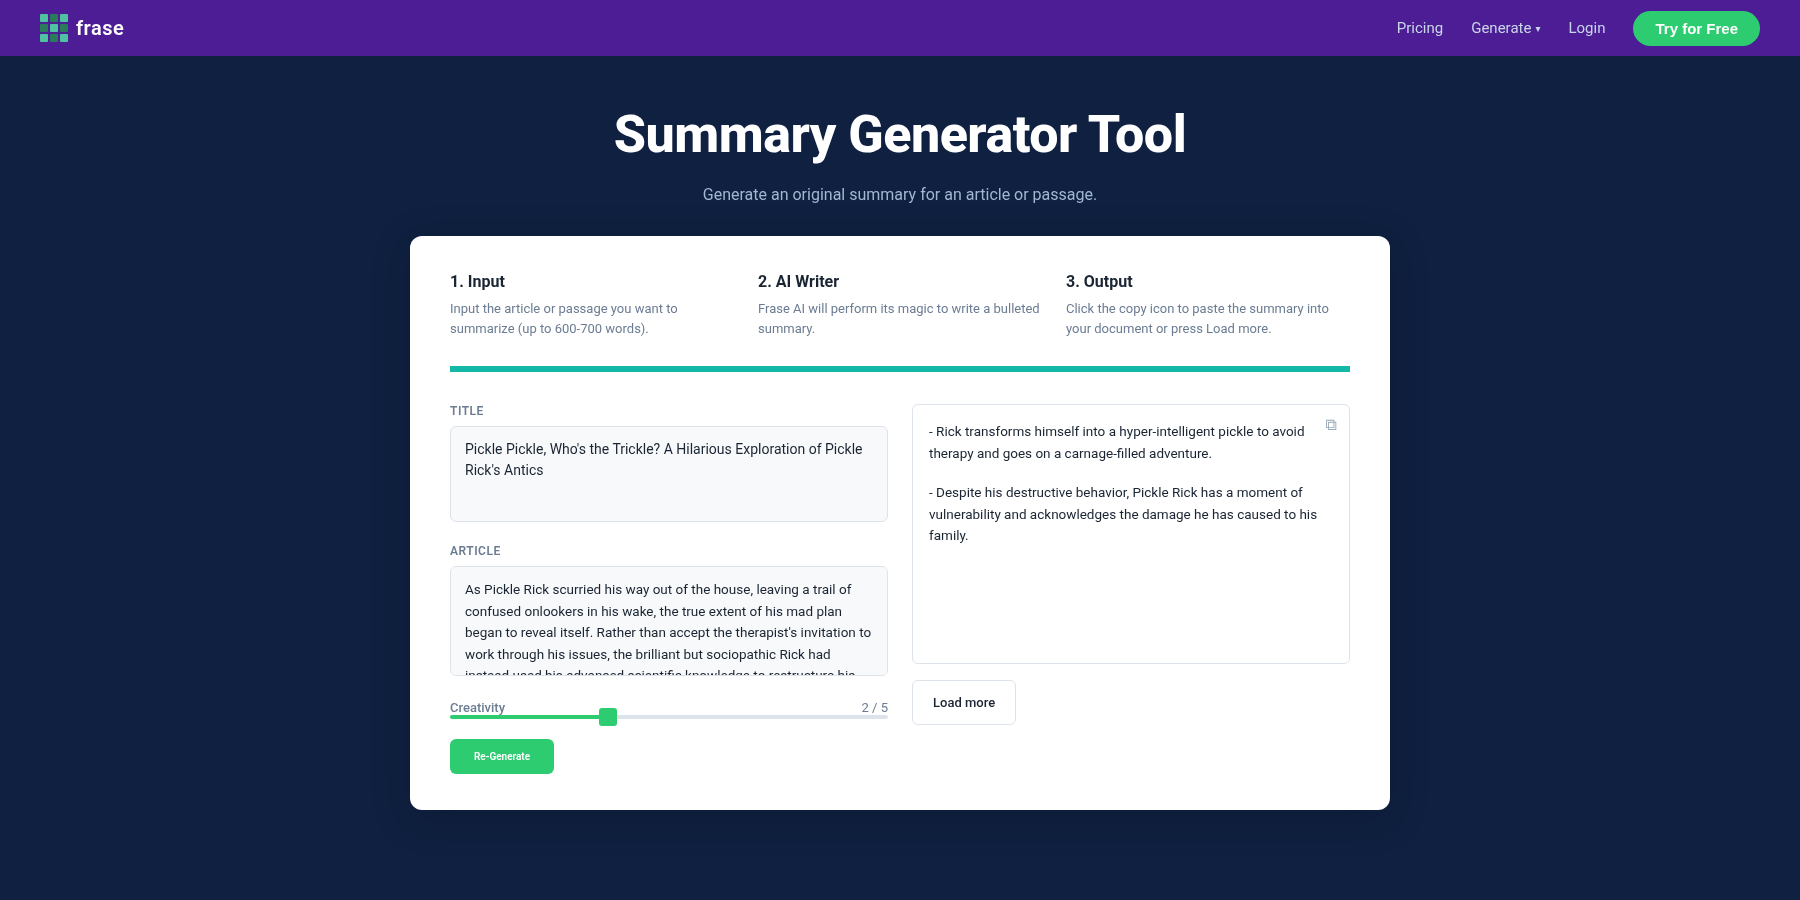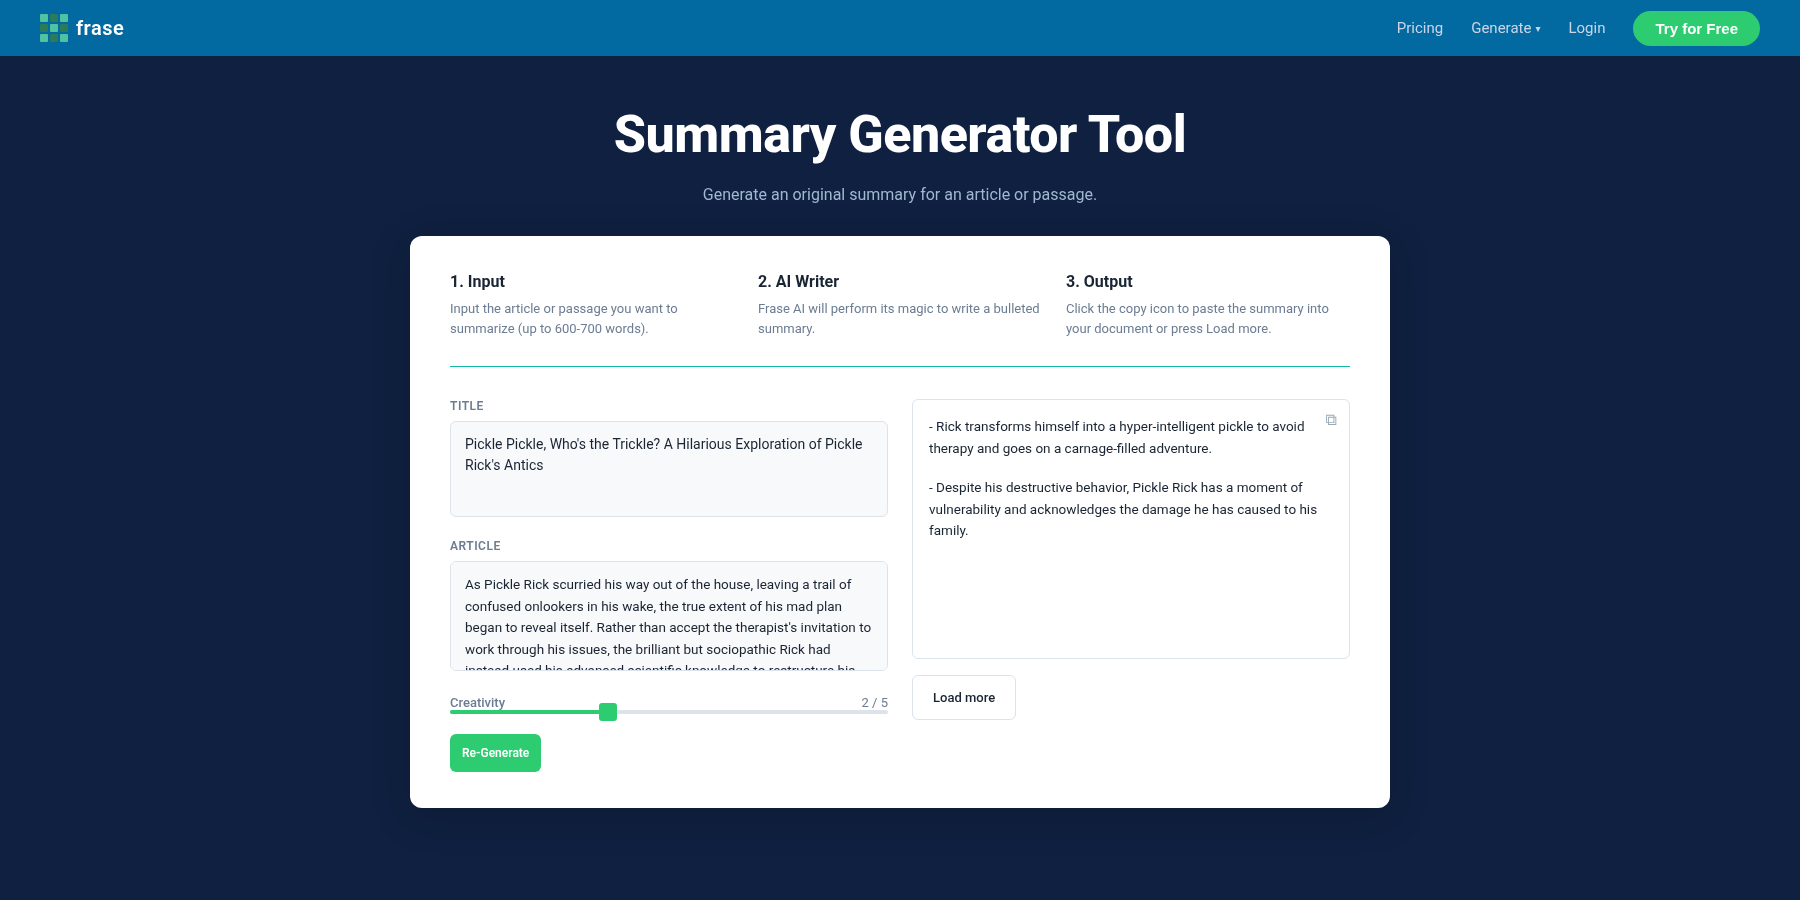--- a/index.html
+++ b/index.html
@@ -10,21 +10,21 @@
       color: #1a2533;
     }
 
     
     .navbar {
       display: flex;
       align-items: center;
       justify-content: space-between;
       padding: 0 40px;
       height: 56px;
-      background-color: #0369a1;
+      background-color: #4c1d95;
     }
     .navbar-left {
       display: flex;
       align-items: center;
       gap: 10px;
     }
     .logo-icon {
       display: flex;
       align-items: center;
       gap: 8px;
@@ -107,21 +107,21 @@
       padding: 36px 40px;
       box-shadow: 0 8px 40px rgba(0,0,0,0.18);
     }
 
     
     .steps {
       display: grid;
       grid-template-columns: 1fr 1fr 1fr;
       gap: 24px;
       margin-bottom: 32px;
-      border-bottom: 1px solid #14b8a6;
+      border-bottom: 6px solid #14b8a6;
       padding-bottom: 28px;
     }
     .step-title {
       font-size: 16px;
       font-weight: 700;
       color: #1a2533;
       margin-bottom: 8px;
     }
     .step-desc {
       font-size: 13px;
@@ -216,22 +216,22 @@
       top: -7px;
       left: calc(36% - 9px);
     }
 
     .btn-regenerate {
       margin-top: 20px;
       background: #2ecc71;
       color: #fff;
       border: none;
       border-radius: 6px;
-      padding: 12px 12px;
-      font-size: 12px;
+      padding: 12px 24px;
+      font-size: 10px;
       font-weight: 600;
       cursor: pointer;
       font-family: inherit;
     }
 
     
     .right-col {
       position: relative;
     }
     .output-box {

